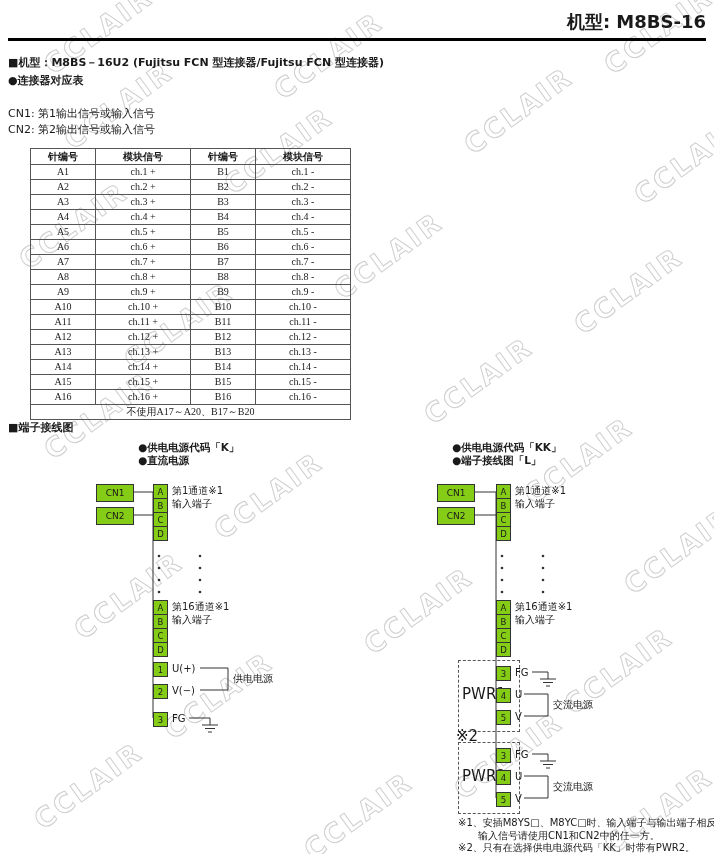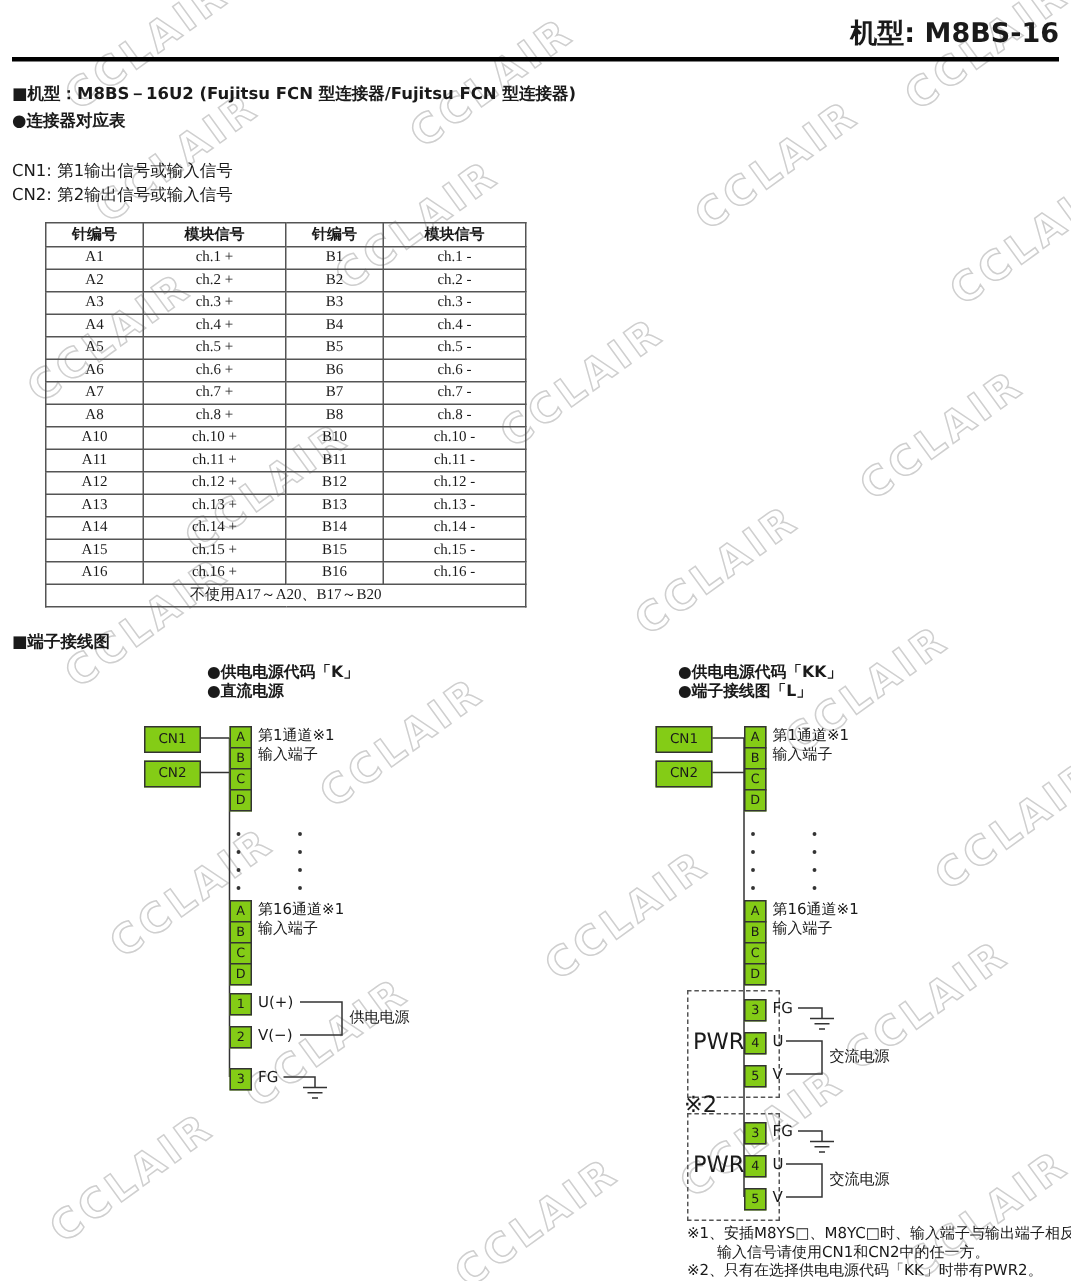--- a/index.html
+++ b/index.html
@@ -148,20 +148,26 @@
           <td>ch.7 -</td>
         </tr>
 
         <tr>
           <td>A8</td>
           <td>ch.8 +</td>
           <td>B8</td>
           <td>ch.8 -</td>
         </tr>
 
+        <tr>
+          <td>A9</td>
+          <td>ch.9 +</td>
+          <td>B9</td>
+          <td>ch.9 -</td>
+        </tr>
 
         <tr>
           <td>A10</td>
           <td>ch.10 +</td>
           <td>B10</td>
           <td>ch.10 -</td>
         </tr>
 
         <tr>
           <td>A11</td>

